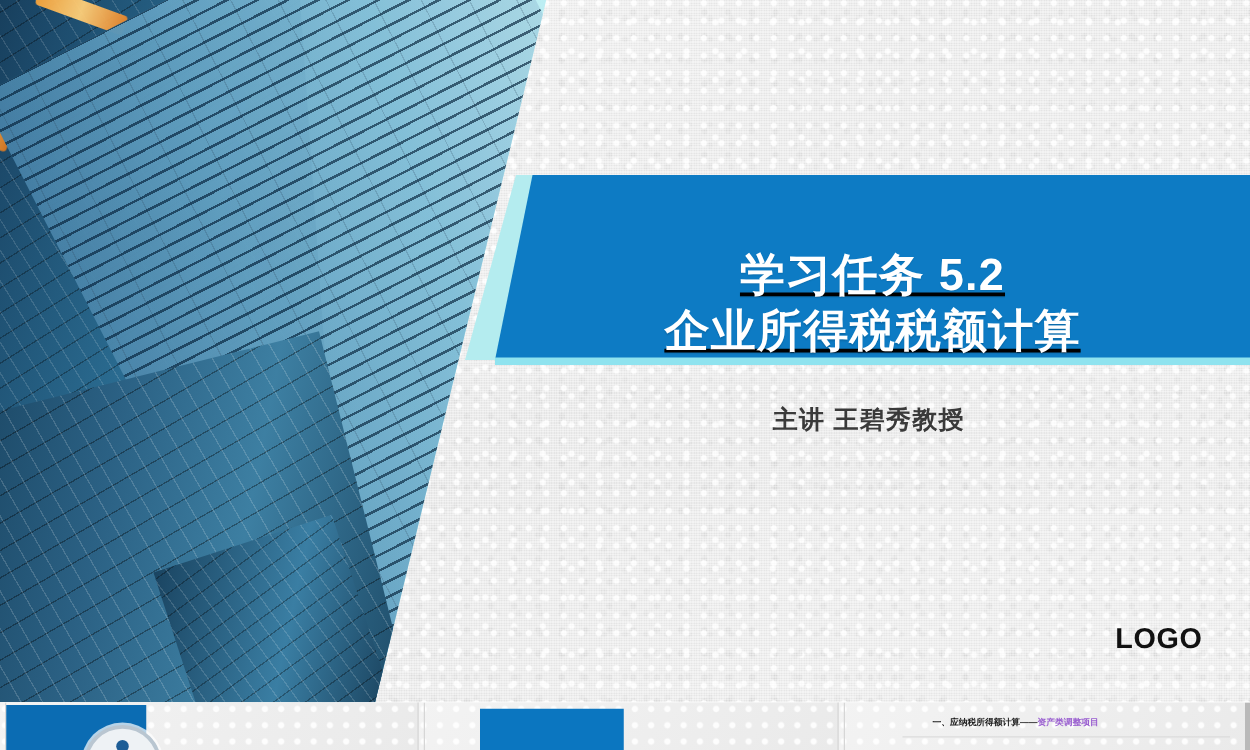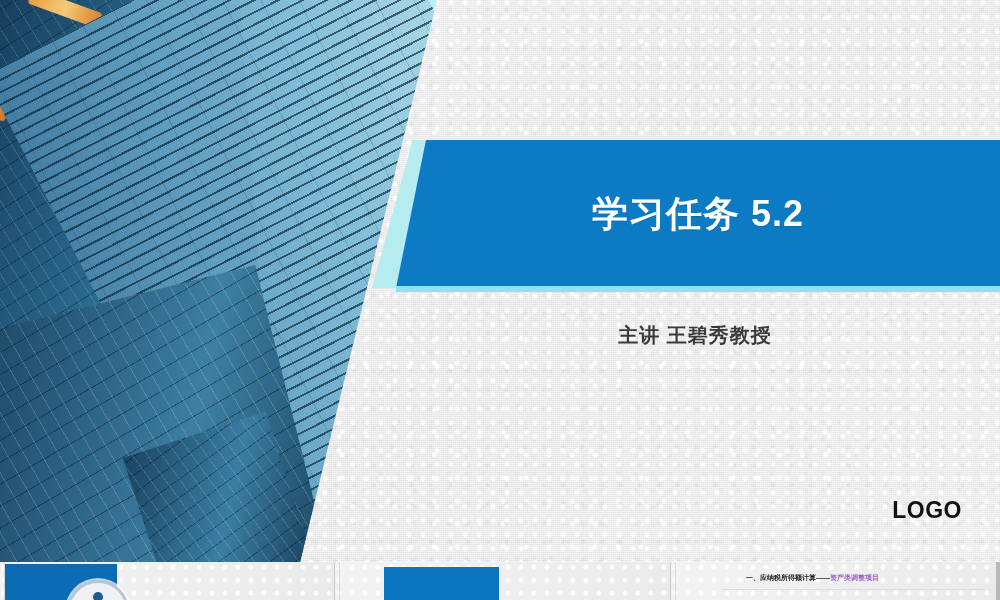--- a/index.html
+++ b/index.html
@@ -108,21 +108,21 @@
     -webkit-clip-path: polygon(34% 0, 100% 0, 66% 100%, 0 100%);
     clip-path: polygon(34% 0, 100% 0, 66% 100%, 0 100%);
   }
 
   
   .banner{
     position:absolute; z-index:4; left:396px; top:140px; width:604px; height:148px;
     background:#0d7bc4;
     -webkit-clip-path: polygon(30px 0, 100% 0, 100% 100%, 0 100%);
     clip-path: polygon(30px 0, 100% 0, 100% 100%, 0 100%);
-    display:flex; flex-direction:column; align-items:center; justify-content:center;
+    display:flex; flex-direction:column; align-items:center; justify-content:flex-end;text-decoration:underline;
   }
   .banner-underline{
     position:absolute; z-index:5; left:396px; top:286px; width:604px; height:6px;
     background:#8fe3ef;
   }
   .title-line1{
     color:#ffffff; font-size:36px; font-weight:bold; letter-spacing:1px;
     line-height:44px; text-shadow:0 1px 1px rgba(0,0,0,.12);
   }
   .title-line2{
@@ -210,20 +210,21 @@
         <div class="bld tower-c">
           <div class="grid"></div>
         </div>
       </div>
     </div>
 
     <div class="accent-cyan"></div>
 
     <div class="banner">
       <div class="title-line1">学习任务 5.2</div>
+      <div class="title-line2">企业所得税税额计算</div>
     </div>
     <div class="banner-underline"></div>
 
     <div class="presenter">主讲 王碧秀教授</div>
 
     <div class="logo">LOGO</div>
   </div>
 
   <div class="thumbstrip">
 

